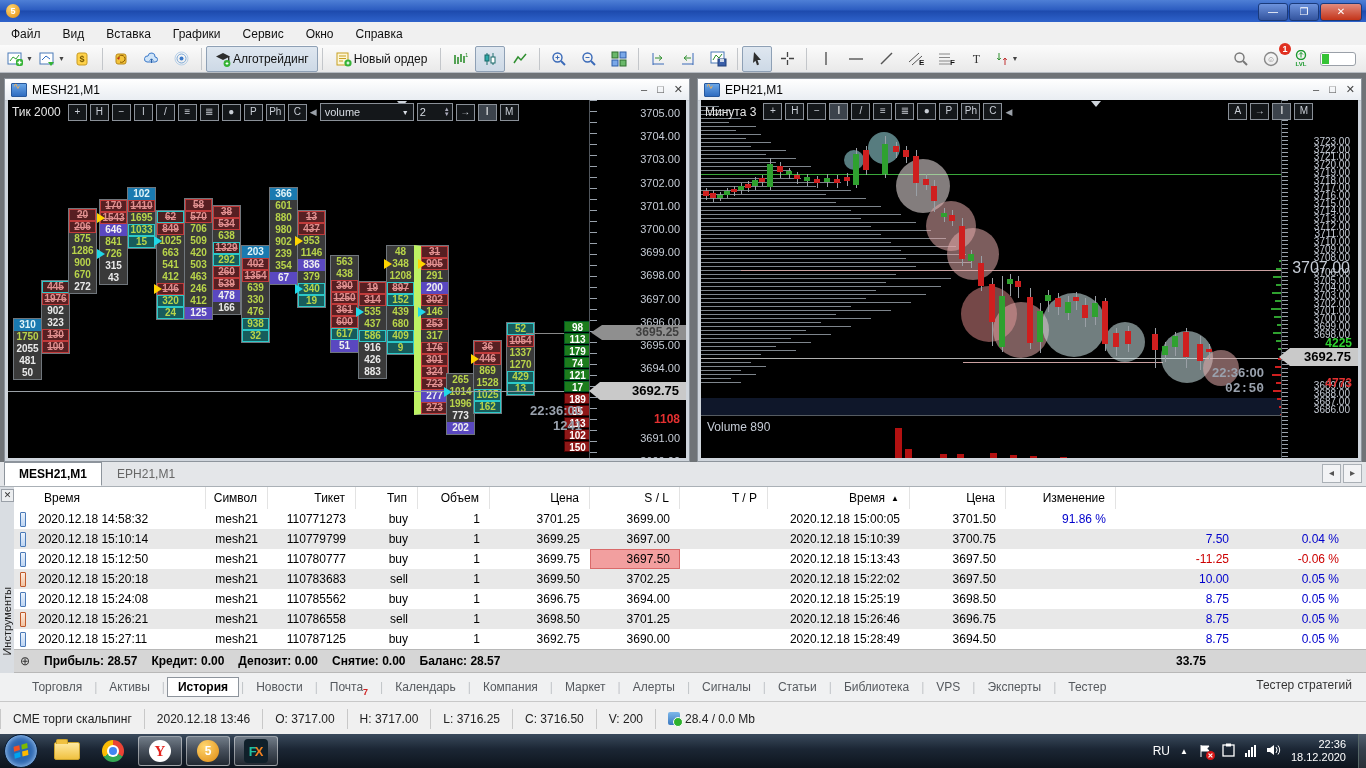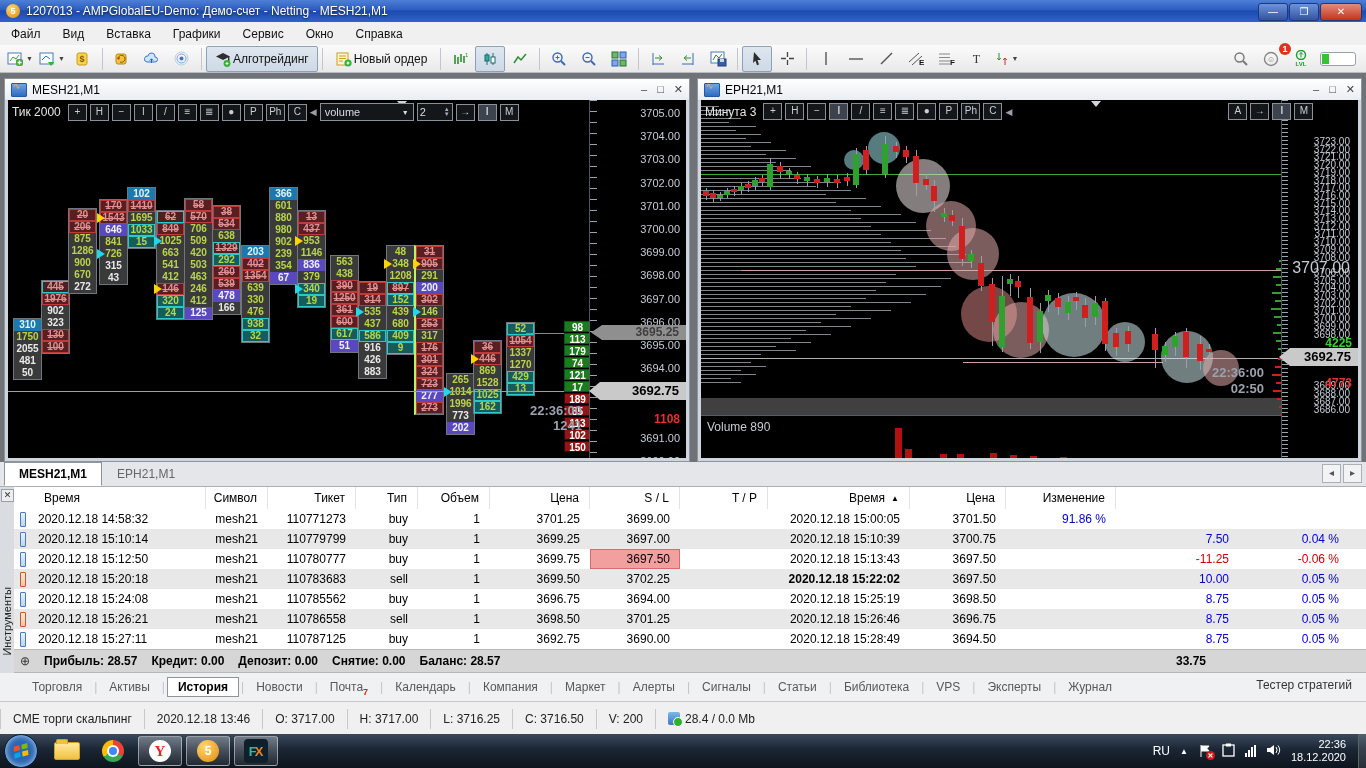--- a/index.html
+++ b/index.html
@@ -37,21 +37,21 @@
     width:12px;height:12px;font-size:9px;line-height:12px;text-align:center;font-weight:bold;}
   
   #mdi{position:absolute;top:73px;left:0;width:1366px;height:389px;background:#6f7377;}
   .chartwin{position:absolute;background:#cfd5dc;border:1px solid #8d949c;box-sizing:border-box;}
   .cwtitle{height:21px;background:linear-gradient(#ffffff,#e9edf2);display:flex;align-items:center;
     padding:0 6px;color:#000;font-size:12px;gap:5px;border-bottom:1px solid #c6ccd3;}
   .cwico{width:14px;height:12px;background:linear-gradient(#6aa7e8,#2f6cc0);border:1px solid #26589d;
     position:relative;border-radius:1px;}
   .cwico:after{content:"∿";position:absolute;left:1px;top:-3px;color:#ffb24a;font-size:9px;}
   .cwbtns{margin-left:auto;display:flex;gap:10px;color:#444;font-size:11px;}
-  .cwclient{position:absolute;left:3px;right:3px;bottom:3px;background:#404040;overflow:hidden;}
+  .cwclient{position:absolute;left:3px;right:3px;bottom:3px;background:#0f172a;overflow:hidden;}
   .chtb{position:absolute;top:3px;left:4px;display:flex;align-items:center;gap:3px;z-index:30;color:#d8d8d8;}
   .chtb .lbl{font-size:12px;color:#e6e6e6;margin-right:4px;}
   .cbtn{min-width:15px;height:15px;border:1px solid #8a9098;color:#c9ced6;font-size:10px;
     line-height:14px;text-align:center;background:#14171a;padding:0 1px;}
   .cbtn.on{background:#3c4document4;background:#3c434c;color:#fff;}
   .cdrop{width:84px;height:16px;border:1px solid #8a9098;background:#14171a;color:#d8dde4;
     font-size:11px;display:flex;align-items:center;padding:0 4px;justify-content:space-between;}
   .cspin{width:30px;height:16px;border:1px solid #8a9098;background:#14171a;color:#d8dde4;font-size:11px;
     display:flex;align-items:center;padding:0 2px;justify-content:space-between;}
   .spinarr{font-size:6px;line-height:5px;color:#aab;}
@@ -67,21 +67,21 @@
   .pbadge{position:absolute;right:0;height:15px;line-height:15px;background:#8f8f8f;color:#3f3f3f;
     font-weight:bold;font-size:12px;text-align:right;padding-right:7px;
     clip-path:polygon(11px 0,100% 0,100% 100%,11px 100%,0 50%);}
   .pbadge.bid{background:#c9c9c9;color:#000;height:18px;line-height:18px;font-size:13px;}
   .hline{position:absolute;height:1px;background:#8a8a8a;}
   .timelab{position:absolute;color:#9aa2ae;font-weight:bold;font-size:13px;text-align:right;}
   .dtri{position:absolute;width:0;height:0;border-left:5px solid transparent;border-right:5px solid transparent;
     border-top:6px solid #cfd5dc;z-index:25;}
   
   .ccol{position:absolute;width:27px;border:1px solid #70767c;background:#3a3a3a;box-sizing:content-box;}
-  .ccol.edge{border-left:2px solid #bef264;}
+  .ccol.edge{border-left:7px solid #bef264;}
   .ccell{position:relative;height:12px;line-height:12px;font-size:10px;font-weight:bold;
     text-align:center;color:#b8d44a;}
   .ccell.w{color:#e9e9e9}
   .ccell.r{background:#571f22;box-shadow:inset 0 0 0 1px #c03a3a;color:#e09090;text-decoration:line-through;}
   .ccell.p{background:#5a48c0;color:#f0f0f0;}
   .ccell.t{background:#175c5c;box-shadow:inset 0 0 0 1px #2ac8c8;}
   .ccell.tr{background:#4a2020;box-shadow:inset 0 0 0 1px #2ac8c8;color:#e09090;text-decoration:line-through;}
   .ccell.hb{background:#1a7ab0;color:#e0f4f8;}
   .mk{position:absolute;left:-3px;top:1px;width:0;height:0;border-left:8px solid #ffd400;
     border-top:5px solid transparent;border-bottom:5px solid transparent;z-index:3;}
@@ -176,21 +176,20 @@
   .flagx{position:absolute;right:-3px;bottom:-2px;width:9px;height:9px;border-radius:50%;background:#d81818;color:#fff;
     font-size:7px;line-height:9px;text-align:center;font-weight:bold;}
 </style>
 </head>
 <body>
 
 <div id="root">
 
   <div id="titlebar">
     <span class="coin">5</span>
-    <span class="ttxt">1207013 - AMPGlobalEU-Demo: Демо-счет - Netting - MESH21,M1</span>
     <span class="winbtns">
       <span class="wbtn">—</span>
       <span class="wbtn">❐</span>
       <span class="wbtn close">✕</span>
     </span>
   </div>
 
   <div id="menubar">
       <div class="mitem">Файл</div>
       <div class="mitem">Вид</div>
@@ -897,21 +896,21 @@
             <div class="rprof" style="right: 0px; top: 248px; width: 6px; background: rgb(47, 161, 47);"></div>
             <div class="rprof" style="right: 0px; top: 258px; width: 6px; background: rgb(207, 31, 31);"></div>
             <div class="rprof" style="right: 0px; top: 266px; width: 9px; background: rgb(207, 31, 31);"></div>
             <div class="rprof" style="right: 0px; top: 274px; width: 12px; background: rgb(207, 31, 31);"></div>
             <div class="rprof" style="right: 0px; top: 282px; width: 8px; background: rgb(207, 31, 31);"></div>
             <div class="rprof" style="right: 0px; top: 290px; width: 11px; background: rgb(207, 31, 31);"></div>
             <div class="rprof" style="right: 0px; top: 298px; width: 7px; background: rgb(207, 31, 31);"></div>
             <div class="rprof" style="right: 0px; top: 306px; width: 5px; background: rgb(207, 31, 31);"></div>
             <div class="rprof" style="right: 0px; top: 314px; width: 4px; background: rgb(207, 31, 31);"></div>
             <div class="timelab" style="right: 20px; top: 265px; width: 120px;">22:36:00</div>
-            <div class="timelab" style="right: 20px; top: 281px; width: 120px;">02:50</div>
+            <div class="timelab" style="right: 20px; top: 281px; width: 120px; font-family: Liberation Mono, monospace;">02:50</div>
           </div>
         <div class="volpane" id="rvol" style="top:315px;width:583px;height:45px;">
           <span style="position:absolute;left:6px;top:4px;font-size:12px;">Volume 890</span>
         <div class="volbar" style="left: 194px; height: 33px;"></div>
             <div class="volbar" style="left: 204px; height: 12px;"></div>
             <div class="volbar" style="left: 239px; height: 7px;"></div>
             <div class="volbar" style="left: 256px; height: 7px;"></div>
             <div class="volbar" style="left: 289px; height: 8px;"></div>
             <div class="volbar" style="left: 309px; height: 6px;"></div>
             <div class="volbar" style="left: 329px; height: 5px;"></div>
@@ -1041,21 +1040,21 @@
           <div class="docico sell"></div>
         </div>
         <div class="tcell left" style="width: 170px;">2020.12.18 15:20:18</div>
         <div class="tcell" style="width: 62px;">mesh21</div>
         <div class="tcell" style="width: 88px;">110783683</div>
         <div class="tcell" style="width: 62px;">sell</div>
         <div class="tcell" style="width: 72px;">1</div>
         <div class="tcell" style="width: 100px;">3699.50</div>
         <div class="tcell" style="width: 90px;">3702.25</div>
         <div class="tcell" style="width: 88px;"></div>
-        <div class="tcell" style="width: 142px; font-weight: bold;">2020.12.18 15:22:02</div>
+        <div class="tcell" style="width: 142px;">2020.12.18 15:22:02</div>
         <div class="tcell" style="width: 96px;">3697.50</div>
         <div class="tcell blue" style="width: 233px;">10.00</div>
         <div class="tcell blue" style="width: 110px;">0.05 %</div>
       </div>
       <div class="trow">
         <div class="tcell left" style="width: 22px; padding-left: 6px;">
           <div class="docico"></div>
         </div>
         <div class="tcell left" style="width: 170px;">2020.12.18 15:24:08</div>
         <div class="tcell" style="width: 62px;">mesh21</div>
@@ -1138,21 +1137,21 @@
       <div class="btab">Сигналы</div>
       <div class="btsep">|</div>
       <div class="btab">Статьи</div>
       <div class="btsep">|</div>
       <div class="btab">Библиотека</div>
       <div class="btsep">|</div>
       <div class="btab">VPS</div>
       <div class="btsep">|</div>
       <div class="btab">Эксперты</div>
       <div class="btsep">|</div>
-      <div class="btab">Журнал</div>
+      <div class="btab">Тестер</div>
     </div>
   <div id="righttab">Тестер стратегий</div>
 
   <div id="statusbar">
     <span id="ssegs" style="display:flex;">
         <div class="sseg">CME торги скальпинг</div>
         <div class="sseg">2020.12.18 13:46</div>
         <div class="sseg">O: 3717.00</div>
         <div class="sseg">H: 3717.00</div>
         <div class="sseg">L: 3716.25</div>

